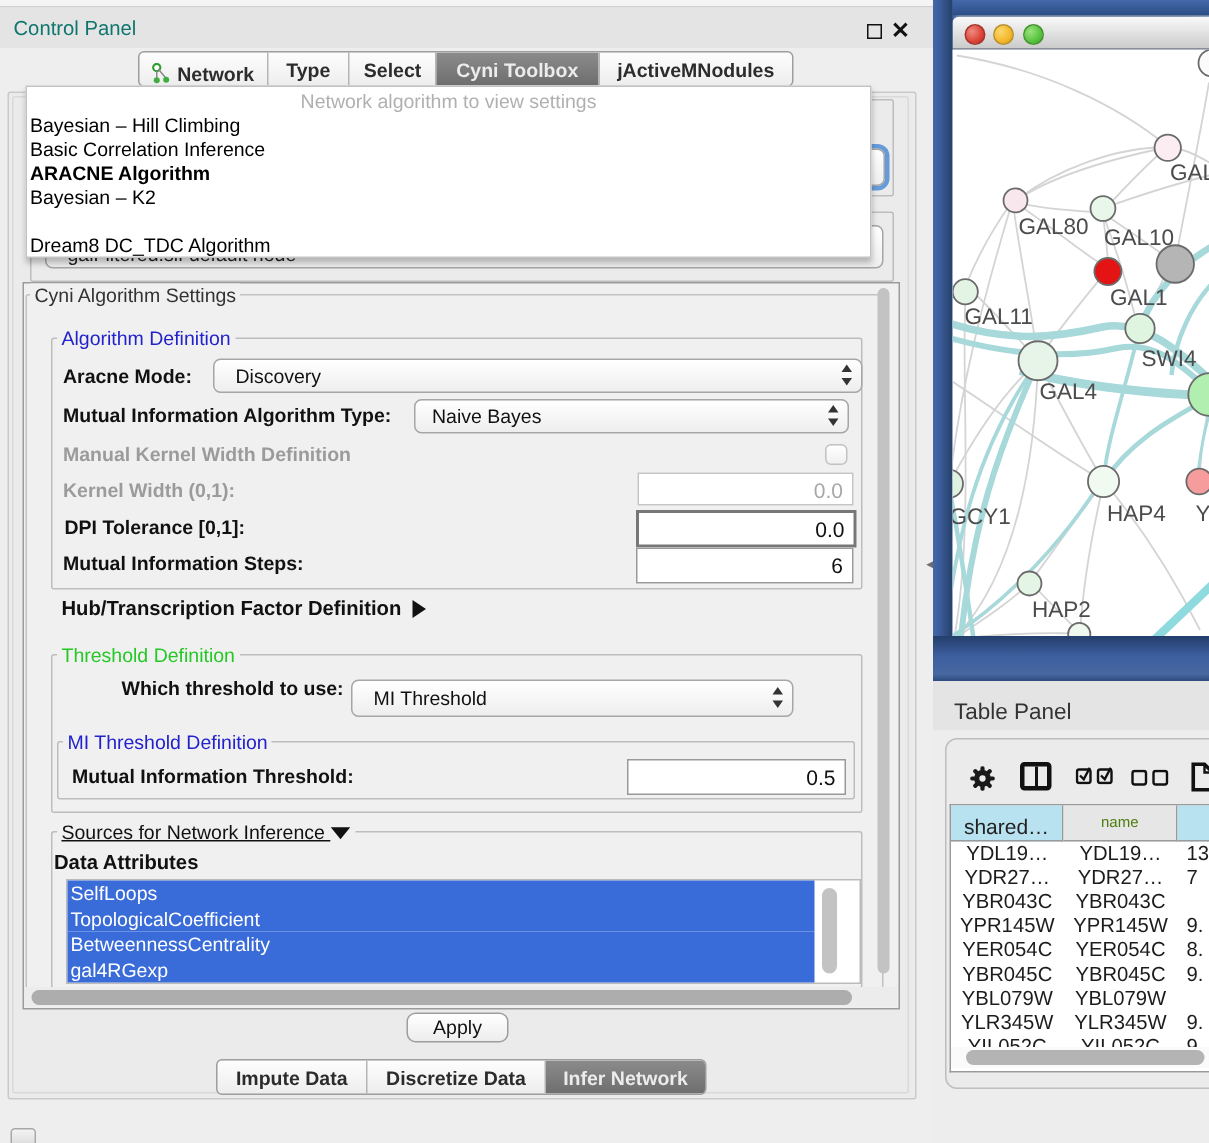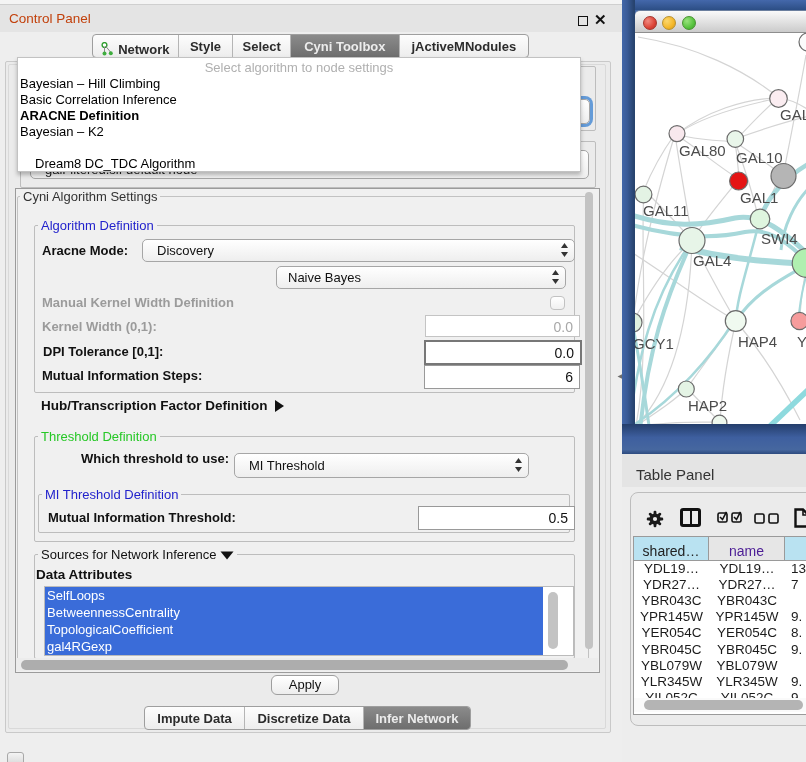--- a/index.html
+++ b/index.html
@@ -2,38 +2,38 @@
 <html><head><meta charset="utf-8">
 <style>
 html,body{margin:0;padding:0;}
 body{width:806px;height:762px;overflow:hidden;font-family:"Liberation Sans",sans-serif;background:#eeeeee;}
 #root{position:relative;width:806px;height:762px;background:#eeeeee;}
 .abs{position:absolute;}
 
 #cp{position:absolute;left:0;top:0;width:622px;height:734px;background:#eeeeee;}
 #cptopstrip{position:absolute;left:0;top:0;width:622px;height:4px;background:#f4f4f4;border-bottom:1px solid #cfcfcf;}
 #cptitleband{position:absolute;left:0;top:5px;width:622px;height:27px;background:#e4e4e4;}
-#cptitle{position:absolute;left:9px;top:11px;font-size:13.5px;color:#c2410c;}
+#cptitle{position:absolute;left:9px;top:11px;font-size:13.5px;color:#0f766e;}
 .winbtn{position:absolute;top:14px;color:#111;}
 
 .seg{position:absolute;display:flex;border:1px solid #9e9e9e;border-radius:4px;overflow:hidden;background:linear-gradient(#fdfdfd,#ededed);}
 .seg .it{display:flex;align-items:center;justify-content:center;font-weight:bold;font-size:13px;color:#2c2c2c;border-right:1px solid #b5b5b5;}
 .seg .it:last-child{border-right:none;}
 .seg .sel{background:linear-gradient(#8b8b8b,#6e6e6e);color:#ececec;}
 
 #frame1{position:absolute;left:5px;top:61px;width:604px;height:670px;border:1px solid #c9c9c9;border-radius:2px;background:#ebebeb;}
 #scrollpane{position:absolute;left:15px;top:188px;width:583px;height:483px;border:1px solid #9b9b9b;background:#f0f0f0;}
 .gbox{position:absolute;border:1px solid #bdbdbd;border-radius:2px;}
 .gtitle{position:absolute;top:-8px;left:6px;background:#f0f0f0;padding:0 3px;font-size:13px;color:#333;}
 label.b{font-weight:bold;font-size:13px;color:#111;position:absolute;}
 label.g{font-weight:bold;font-size:13px;color:#9b9b9b;position:absolute;}
 .combo{position:absolute;border:1px solid #a6a6a6;border-radius:5px;background:linear-gradient(#ffffff,#eeeeee);font-size:13px;color:#111;}
 .combo .txt{position:absolute;left:14px;top:3px;}
 .combo .arr{position:absolute;right:5px;top:2px;width:9px;}
-.tf{position:absolute;background:#fff;border:1px solid #999;font-size:14px;color:#111;text-align:right;padding-left:11px;}
+.tf{position:absolute;background:#fff;border:1px solid #999;font-size:14px;color:#111;text-align:right;}
 .tf span{position:absolute;right:6px;top:3px;}
 
 #popup{position:absolute;left:17px;top:57px;width:562px;height:113px;background:#fff;border:1px solid #c2c2c2;box-shadow:0 3px 4px rgba(0,0,0,0.25);z-index:40;}
 #popup .ph{position:absolute;top:2px;width:100%;text-align:center;color:#b0b0b0;font-size:13px;}
 #popup .li{position:absolute;left:2px;font-size:13px;color:#000;}
 
 #dlist{position:absolute;}
 #dlist .row{height:17px;background:#3a6cd9;color:#fff;font-size:13px;padding-left:2px;line-height:17px;}
 
 .thumbv{position:absolute;background:#c3c3c3;border-radius:5px;}
@@ -62,21 +62,21 @@
 <div class="winbtn" style="left:594px;top:11px;font-weight:bold;font-size:15px;">✕</div>
 
 <div class="seg" style="left:92px;top:34px;width:435px;height:22px;">
   <div class="it" style="width:85px;align-items:flex-end;"><svg width="13" height="15" viewBox="0 0 13 15" style="margin-right:4px;">
           <circle cx="3.5" cy="3" r="2.4" fill="#fff" stroke="#2f9e2f" stroke-width="1.4"></circle>
           <line x1="3.5" y1="5" x2="3.5" y2="10" stroke="#888" stroke-width="1"></line>
           <line x1="4.5" y1="4" x2="9.5" y2="10" stroke="#888" stroke-width="1"></line>
           <circle cx="3.5" cy="11.5" r="2" fill="#3fae3f"></circle>
           <circle cx="9.8" cy="11.2" r="2" fill="#3fae3f"></circle>
         </svg>Network</div>
-  <div class="it" style="width:54px;">Style</div>
+  <div class="it" style="width:54px;">Type</div>
   <div class="it" style="width:57px;">Select</div>
   <div class="it sel" style="width:108px;">Cyni Toolbox</div>
   <div class="it" style="width:129px;">jActiveMNodules</div>
 </div>
 
 <div id="frame1"></div>
 <div class="abs" style="left:8px;top:64px;width:596px;height:663px;border:1px solid #d9d9d9;border-radius:2px;"></div>
 
 <div class="gbox" style="left:20px;top:66px;width:574px;height:63px;background:#ebebeb;"></div>
 <div class="combo" style="left:26px;top:99px;width:562px;height:23px;box-shadow:0 0 0 3px #649bd8;"></div>
@@ -95,20 +95,21 @@
 
 <label class="b" style="left:42px;top:243px;">Aracne Mode:</label>
 <div class="combo" style="left:142px;top:239px;width:431px;height:21px;text-decoration:underline;">
       <span class="txt">Discovery</span>
       <svg class="arr" viewBox="0 0 9 16" style="height:16px;">
         <path d="M4.5 1 L8 6 L1 6 Z" fill="#333"></path>
         <path d="M4.5 15 L8 10 L1 10 Z" fill="#333"></path>
       </svg>
     </div>
 
+<label class="b" style="left:42px;top:269px;">Mutual Information Algorithm Type:</label>
 <div class="combo" style="left:276px;top:266px;width:288px;height:21px;">
       <span class="txt" style="left:11px;">Naive Bayes</span>
       <svg class="arr" viewBox="0 0 9 16" style="height:16px;">
         <path d="M4.5 1 L8 6 L1 6 Z" fill="#333"></path>
         <path d="M4.5 15 L8 10 L1 10 Z" fill="#333"></path>
       </svg>
     </div>
 
 <label class="g" style="left:42px;top:295px;">Manual Kernel Width Definition</label>
 <div class="abs" style="left:550px;top:296px;width:13px;height:12px;border:1px solid #c2c2c2;border-radius:4px;background:linear-gradient(#ffffff,#f0f0f0);"></div>
@@ -146,52 +147,52 @@
     </div>
 
 <div class="gbox" style="left:38px;top:494px;width:530px;height:37px;"></div>
 <div class="gtitle abs" style="left:42px;top:487px;color:#2222cc;">MI Threshold Definition</div>
 <label class="b" style="left:48px;top:510px;">Mutual Information Threshold:</label>
 <div class="tf" style="left:418px;top:506px;width:144px;height:22px;">
       <span>0.5</span>
     </div>
 
 <div class="gbox" style="left:34px;top:554px;width:539px;height:103px;"></div>
-<div class="gtitle abs" style="left:38px;top:547px;color:#111;">Sources for Network Inference <svg style="vertical-align:-1px;" width="14" height="9" viewBox="0 0 14 9">
+<div class="gtitle abs" style="left:38px;top:547px;color:#111;text-decoration:underline;">Sources for Network Inference <svg style="vertical-align:-1px;" width="14" height="9" viewBox="0 0 14 9">
         <path d="M0.5 0.5 L13.5 0.5 L7 8.5 Z" fill="#111"></path>
       </svg></div>
 <label class="b" style="left:36px;top:567px;font-size:13.5px;">Data Attributes</label>
 
 <div class="abs" style="left:44px;top:586px;width:528px;height:68px;background:#fff;border:1px solid #bbb;"></div>
 <div id="dlist" style="left:45px;top:587px;width:498px;">
   <div class="row">SelfLoops</div>
+  <div class="row">TopologicalCoefficient</div>
   <div class="row">BetweennessCentrality</div>
-  <div class="row">TopologicalCoefficient</div>
   <div class="row">gal4RGexp</div>
 </div>
 <div class="thumbv" style="left:548px;top:592px;width:10px;height:57px;"></div>
 
 <div class="thumbv" style="left:585px;top:192px;width:8px;height:457px;"></div>
 <div class="abs" style="left:16px;top:658px;width:582px;height:13px;background:#ececec;"></div>
 <div class="thumbv" style="left:21px;top:660px;width:547px;height:10px;background:#adadad;"></div>
 
 <div class="btn" style="left:271px;top:675px;width:66px;height:18px;line-height:18px;">Apply</div>
 <div class="seg" style="left:144px;top:706px;width:325px;height:22px;">
   <div class="it" style="width:99px;">Impute Data</div>
   <div class="it" style="width:118px;">Discretize Data</div>
   <div class="it sel" style="width:106px;">Infer Network</div>
 </div>
 
 <div id="popup">
-  <div class="ph">Select algorithm to node settings</div>
+  <div class="ph">Network algorithm to view settings</div>
   <div class="li" style="top:18px;">Bayesian – Hill Climbing</div>
   <div class="li" style="top:34px;">Basic Correlation Inference</div>
-  <div class="li" style="top:50px;font-weight:bold;">ARACNE Definition</div>
+  <div class="li" style="top:50px;font-weight:bold;">ARACNE Algorithm</div>
   <div class="li" style="top:66px;">Bayesian – K2</div>
-  <div class="li" style="top:98px;margin-left:15px;">Dream8 DC_TDC Algorithm</div>
+  <div class="li" style="top:98px;">Dream8 DC_TDC Algorithm</div>
 </div>
 
 <div class="abs" style="left:7px;top:752px;width:15px;height:12px;background:linear-gradient(#f4f4f4,#d8d8d8);border:1px solid #a8a8a8;border-radius:3px;"></div>
 
 <svg class="abs" style="left:616.5px;top:372.5px;" width="6" height="7" viewBox="0 0 6 7">
       <path d="M5.5 1 L0.5 3.5 L5.5 6 Z" fill="#6d6d6d"></path>
     </svg>
 
 <div id="blue"></div>
 <div id="blueleft"></div>
@@ -318,21 +319,21 @@
 <svg class="abs" style="left:794px;top:508px;" width="16" height="20" viewBox="0 0 16 20">
       <path d="M1.5 1.5 L9 1.5 L14.5 7 L14.5 18.5 L1.5 18.5 Z" fill="none" stroke="#111" stroke-width="2.4"></path>
       <path d="M9 1.5 L9 7 L14.5 7" fill="none" stroke="#111" stroke-width="1.6"></path>
     </svg>
 
 <div class="abs" style="left:633px;top:536px;width:173px;height:177px;background:#fff;border-left:1px solid #9a9a9a;border-top:1px solid #9a9a9a;border-bottom:1px solid #9a9a9a;"></div>
 <div class="abs" style="left:634px;top:537px;width:75px;height:24px;background:#b9e2f1;border-right:1px solid #9a9a9a;border-bottom:1px solid #9a9a9a;box-sizing:border-box;"></div>
 <div class="abs" style="left:709px;top:537px;width:76px;height:24px;background:#e6e6e6;border-right:1px solid #9a9a9a;border-bottom:1px solid #9a9a9a;box-sizing:border-box;"></div>
 <div class="abs" style="left:785px;top:537px;width:21px;height:24px;background:#b9e2f1;border-bottom:1px solid #9a9a9a;box-sizing:border-box;"></div>
 <div class="abs" style="left:634px;top:543px;width:74px;text-align:center;font-size:14px;color:#222;">shared…</div>
-<div class="abs" style="left:709px;top:543px;width:75px;text-align:center;font-size:14px;color:#4c1d95;">name</div>
+<div class="abs" style="left:709px;top:543px;width:75px;text-align:center;font-size:10px;color:#4d7c0f;">name</div>
 <div id="rows" class="abs" style="left:634px;top:561px;width:172px;font-size:13.5px;color:#1c1c1c;">
       <div style="position:absolute;top:0.0px;left:0;width:75px;text-align:center;">YDL19…</div>
       <div style="position:absolute;top:0.0px;left:75px;width:76px;text-align:center;">YDL19…</div>
       <div style="position:absolute;top:0.0px;left:157px;">13</div>
       <div style="position:absolute;top:16.1px;left:0;width:75px;text-align:center;">YDR27…</div>
       <div style="position:absolute;top:16.1px;left:75px;width:76px;text-align:center;">YDR27…</div>
       <div style="position:absolute;top:16.1px;left:157px;">7</div>
       <div style="position:absolute;top:32.2px;left:0;width:75px;text-align:center;">YBR043C</div>
       <div style="position:absolute;top:32.2px;left:75px;width:76px;text-align:center;">YBR043C</div>
       <div style="position:absolute;top:32.2px;left:157px;"></div>

